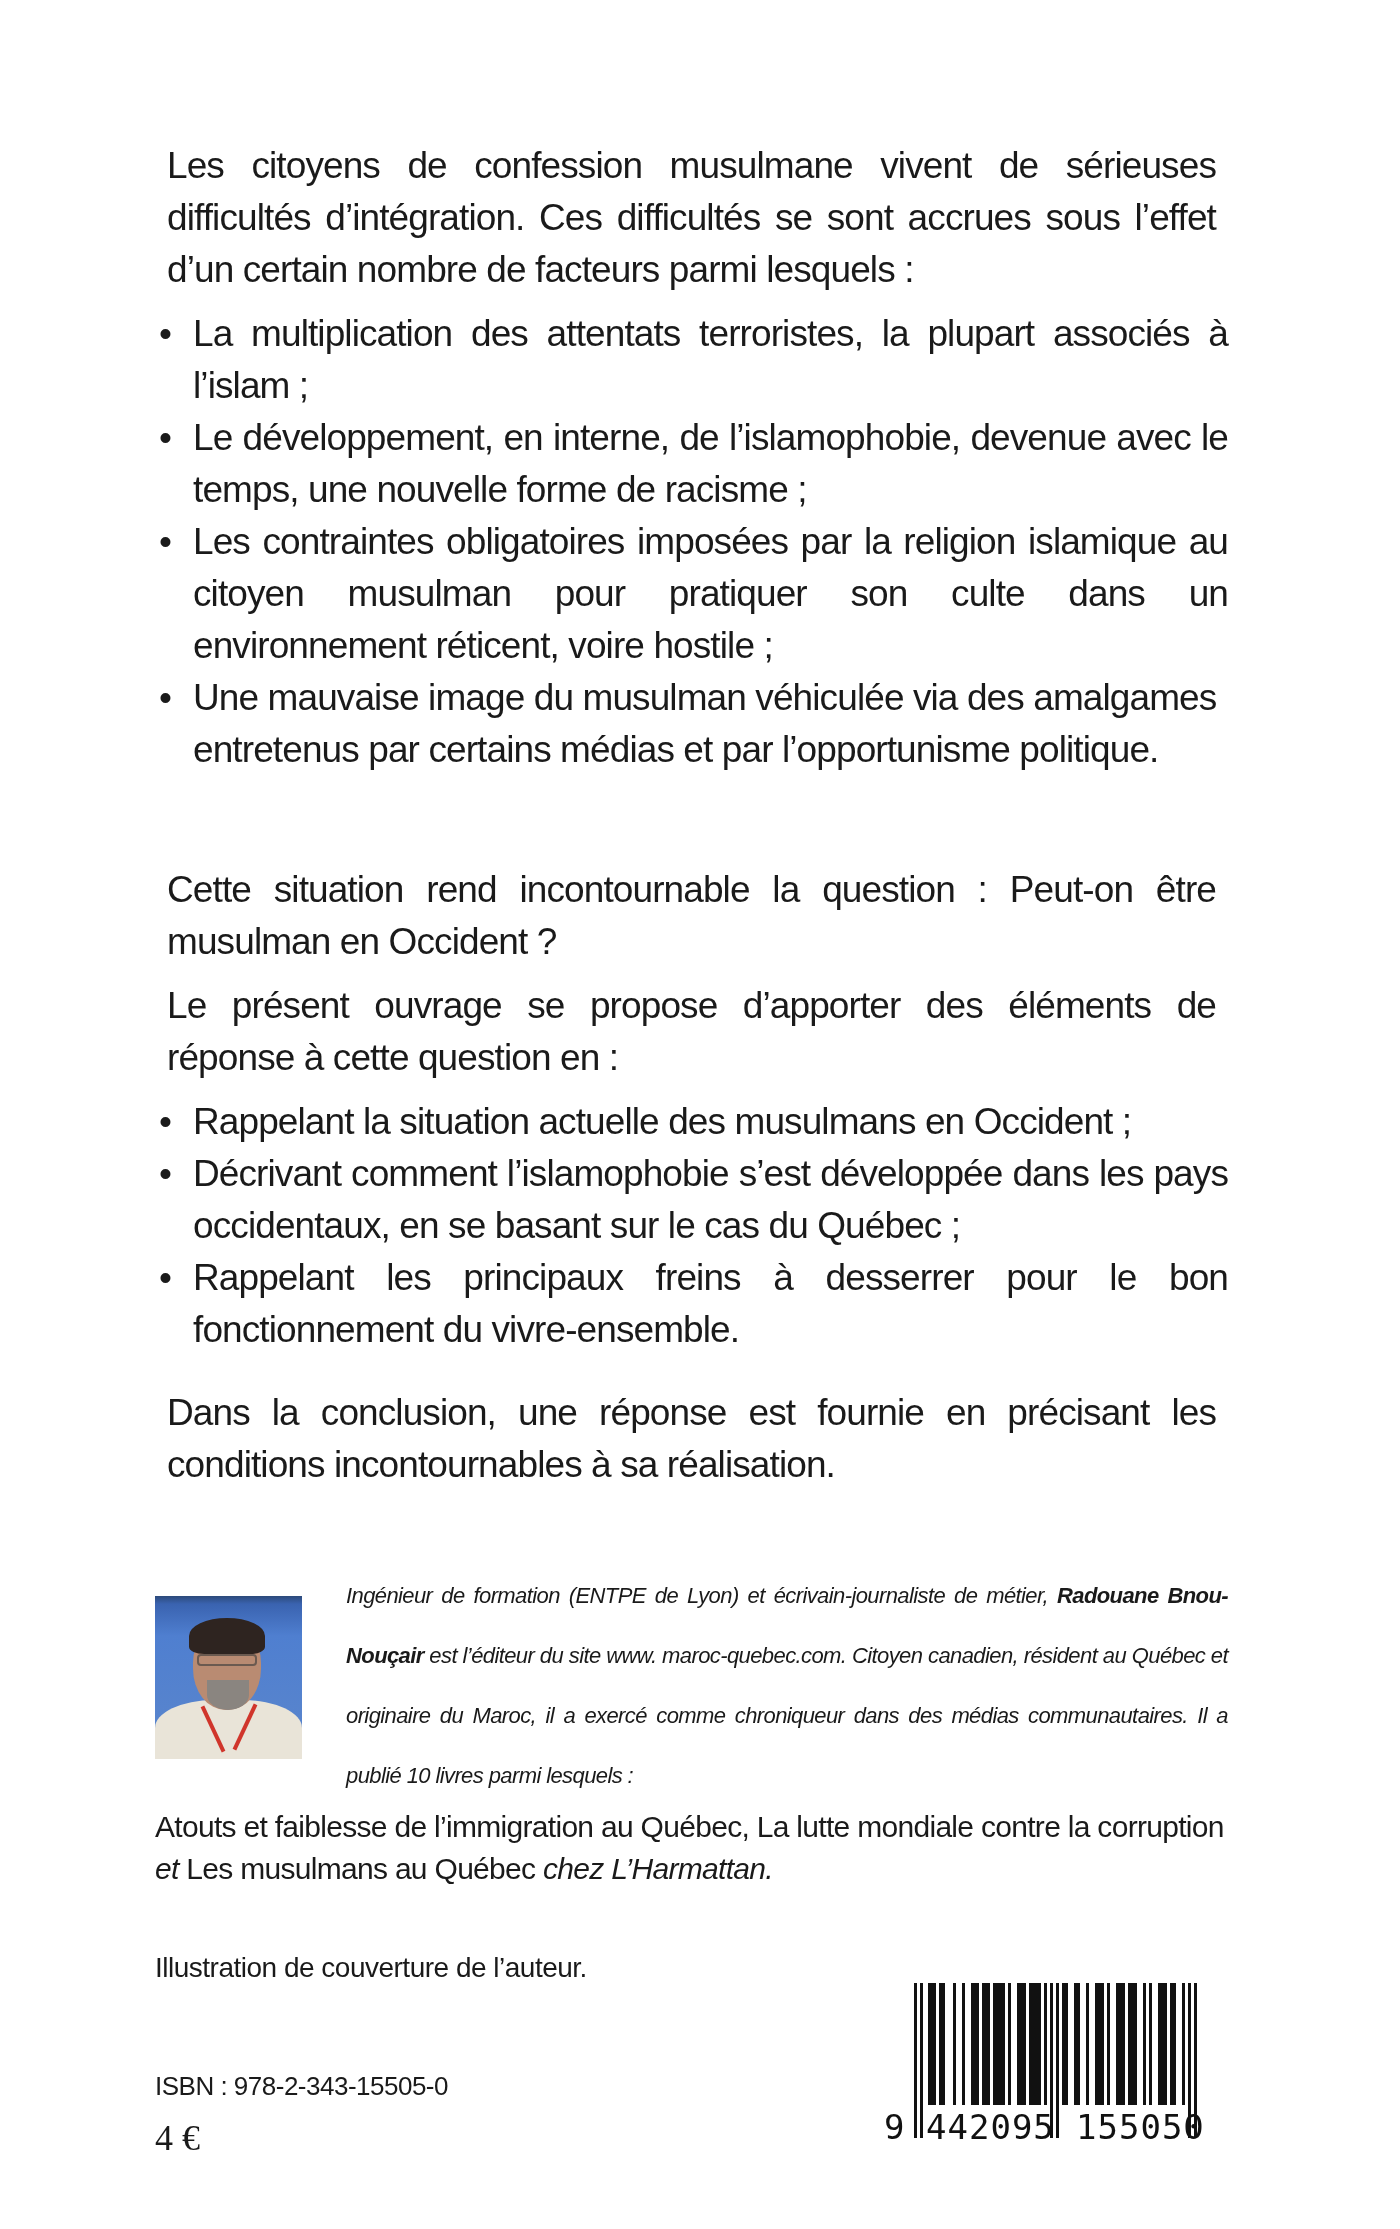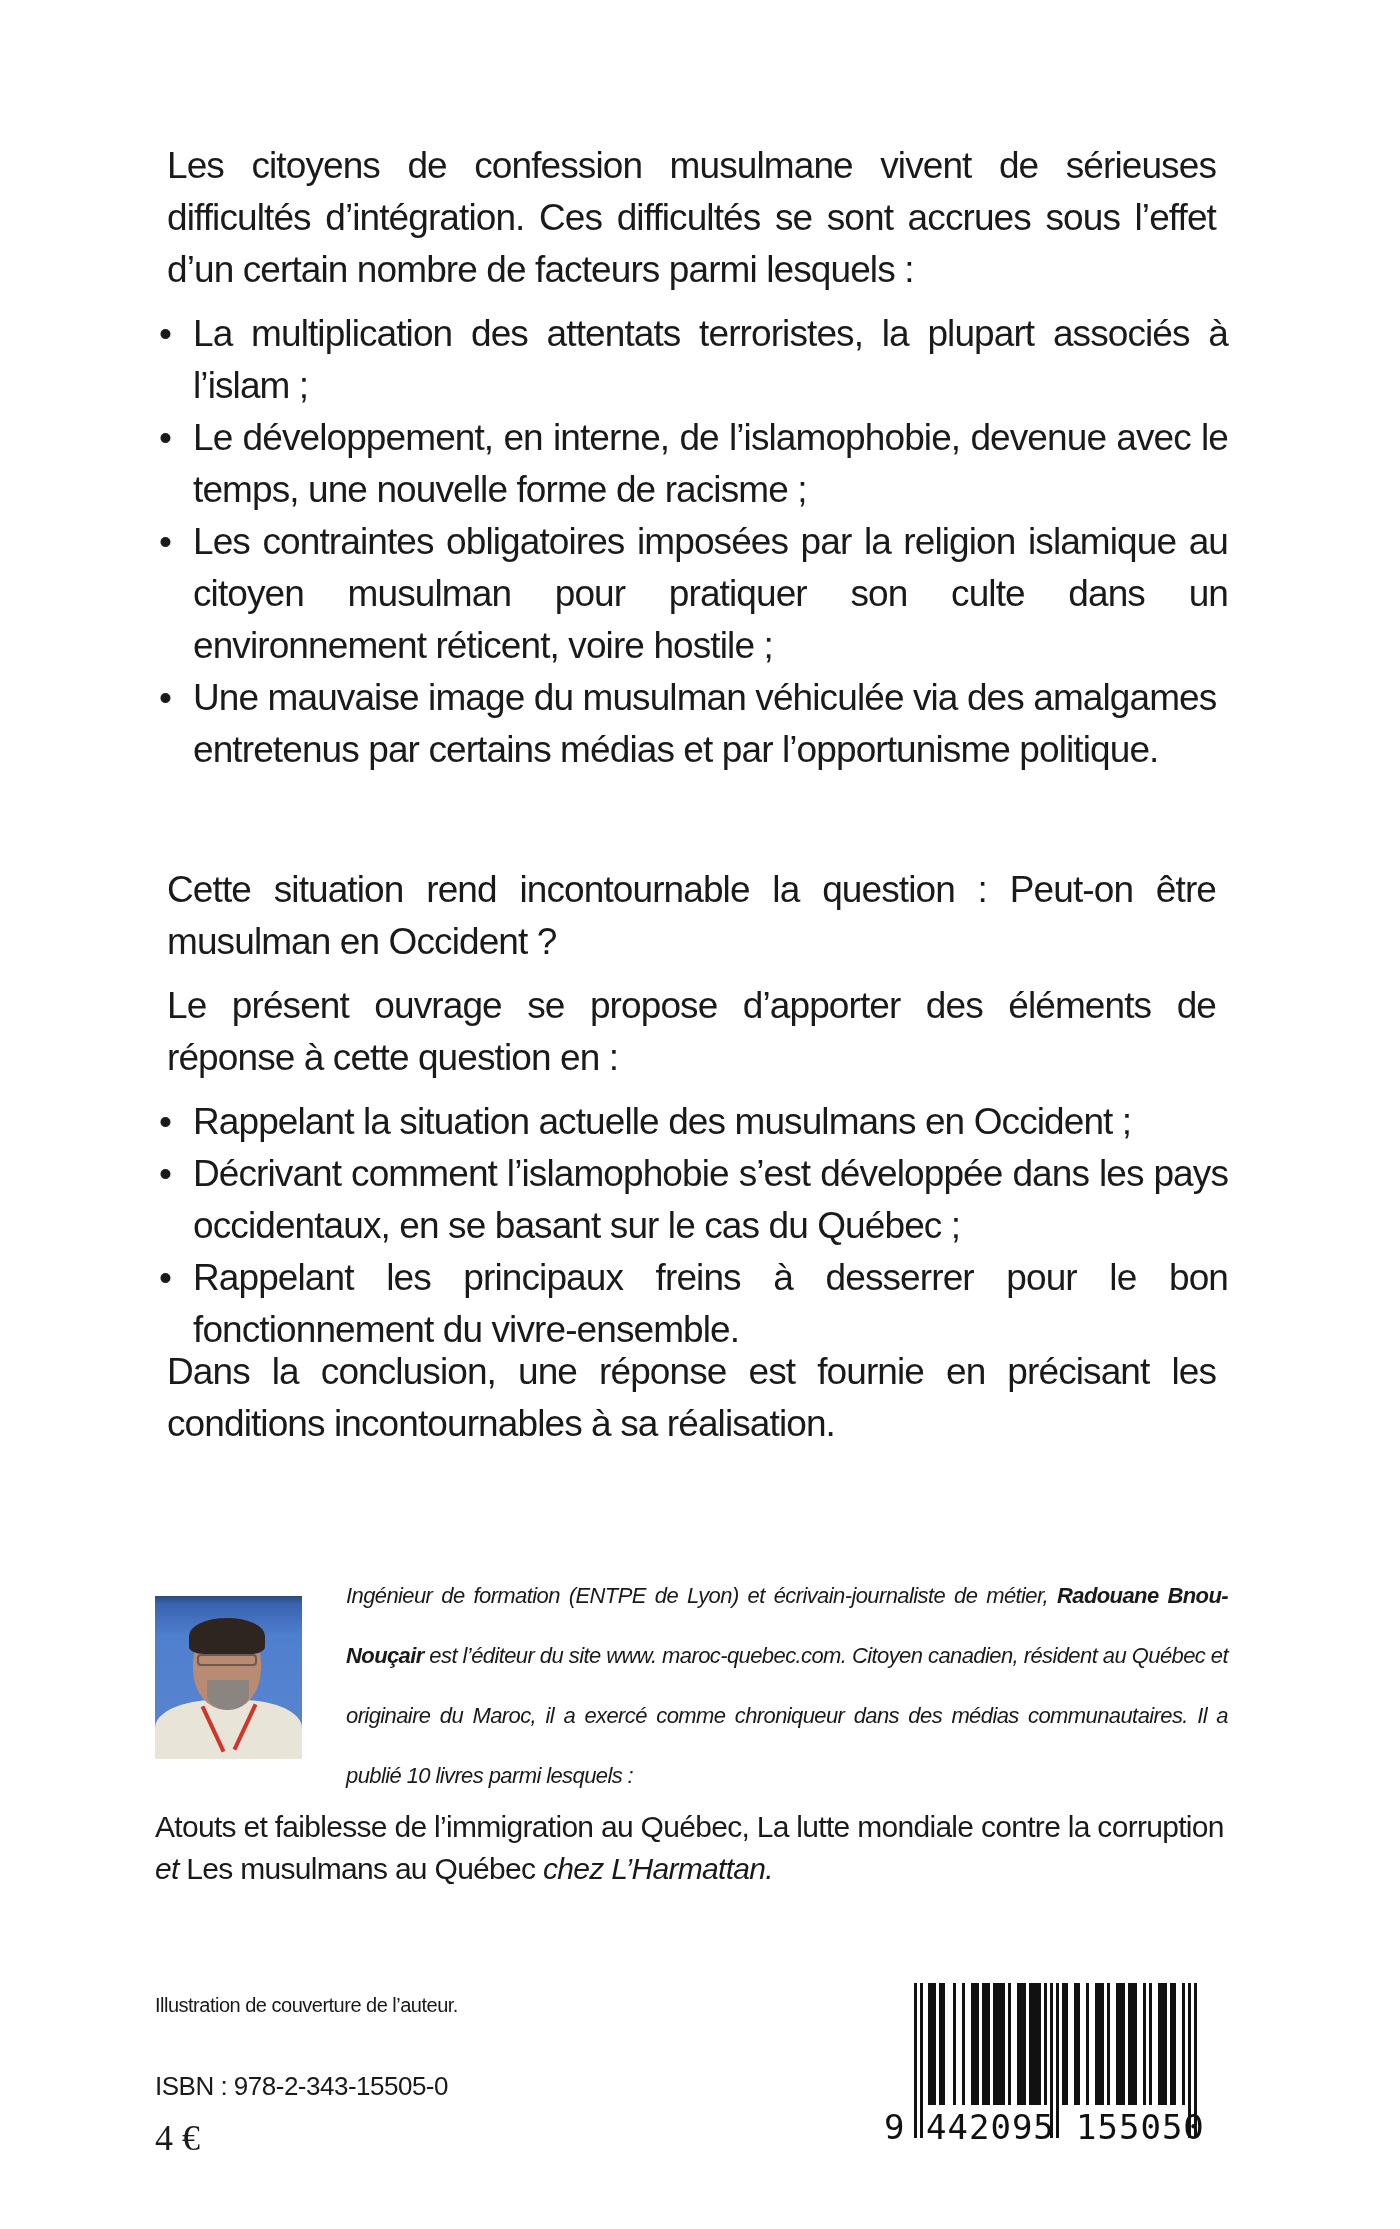--- a/index.html
+++ b/index.html
@@ -6,38 +6,38 @@
   body { width:1400px; height:2229px; position:relative; overflow:hidden; color:#1a1a1a;
          font-family:"Liberation Sans", sans-serif; }
   .col { position:absolute; left:155px; width:1073px; }
   .para { font-size:37px; line-height:52px; letter-spacing:-0.9px; text-align:justify; margin:12px; }
   ul.bul { list-style:none; margin:0; padding:0; }
   ul.bul li { position:relative; padding-left:38px; font-size:37px; line-height:52px; letter-spacing:-0.9px; text-align:justify; }
   ul.bul li.left { text-align:left; }
   ul.bul li .dot { position:absolute; left:4px; top:0; }
   #block1 { top:128px; }
   #block2 { top:852px; }
-  #block3 { top:1334px; }
+  #block3 { top:1375px; }
   .bio { position:absolute; left:155px; top:1566px; width:1073px; }
   .photo { position:absolute; left:0; top:30px; width:147px; height:163px; overflow:hidden;
            background:linear-gradient(180deg,#2c4a7a 0px,#3a63b0 8px,#4f7fd0 40px,#5b86cc 100%); }
   .photo .face { position:absolute; left:38px; top:28px; width:68px; height:86px; border-radius:45% 45% 48% 48%; background:#b98b72; }
   .photo .hair { position:absolute; left:34px; top:22px; width:76px; height:36px; border-radius:50% 50% 20% 20%; background:#2e2420; }
   .photo .glasses { position:absolute; left:42px; top:58px; width:60px; height:12px; border:2px solid #6b5a50; border-radius:4px; box-sizing:border-box; }
   .photo .beard { position:absolute; left:52px; top:84px; width:42px; height:30px; border-radius:0 0 50% 50%; background:#8a8580; }
   .photo .shirt { position:absolute; left:0; top:104px; width:147px; height:70px; border-radius:40% 40% 0 0; background:#e9e4d8; }
   .photo .lanyard { position:absolute; left:56px; top:108px; width:4px; height:50px; background:#d0352b; transform:rotate(-25deg); }
   .photo .lanyard2 { position:absolute; left:88px; top:106px; width:4px; height:50px; background:#d0352b; transform:rotate(25deg); }
   .bio-text { font-size:22px; line-height:60px; letter-spacing:-0.6px; font-style:italic; text-align:justify; }
   .bio-indent { margin-left:191px; }
   .bio-text b { font-weight:bold; }
   .bio-after { font-size:30px; line-height:42px; letter-spacing:-0.7px; }
   .bio-after .it { font-style:italic; }
   .footer { position:absolute; left:155px; }
-  #illus { top:1994px; font-size:20px; letter-spacing:-0.5px;text-align:center; }
+  #illus { top:1952px; font-size:28px; letter-spacing:-0.5px;text-align:center; }
   #isbn { top:2071px; font-size:26px; letter-spacing:-0.5px; }
   #price { top:2117px; font-size:36px; font-family:"Liberation Serif", serif; }
   .barcode { position:absolute; left:884px; top:1983px; width:350px; height:168px; }
   .barcode .bars { position:absolute; left:30px; top:0; width:314px; height:155px; display:flex; align-items:flex-start; }
   .barcode .bars span { display:block; height:122px; background:#111; }
   .barcode .bars span.g { height:155px; }
   .barcode .bars span.s { background:transparent; }
   .barcode .digits { position:absolute; top:124px; font-family:"DejaVu Sans Mono", monospace; font-size:34px; color:#111; letter-spacing:1px; }
   #bc-first { left:0; }
   #bc-left { left:42px; }

